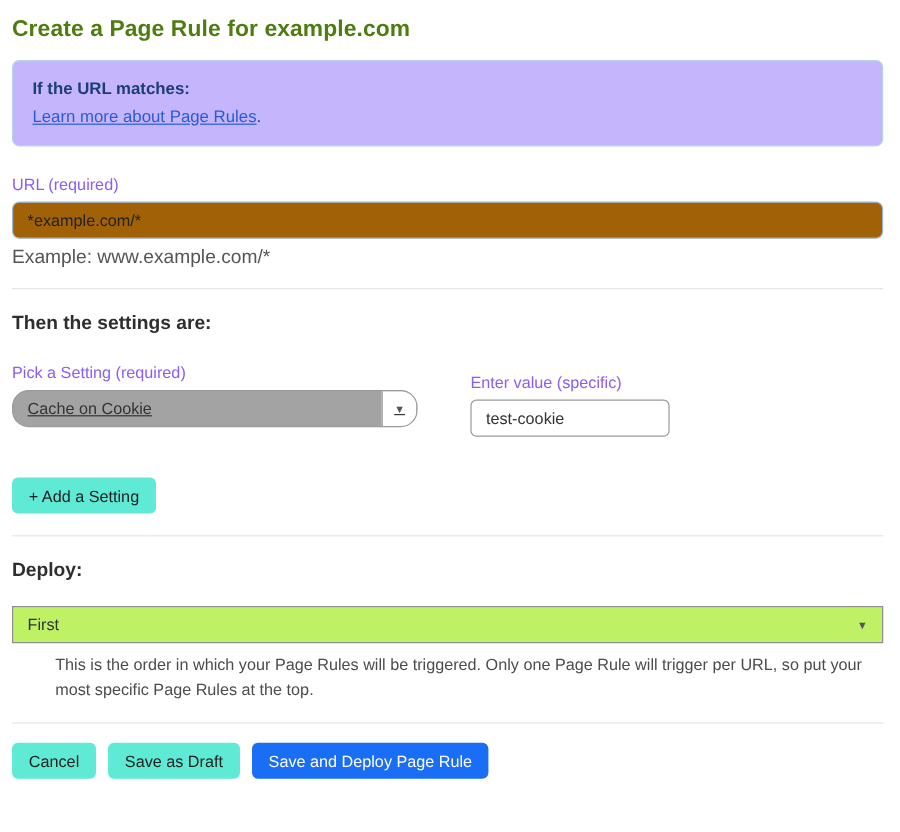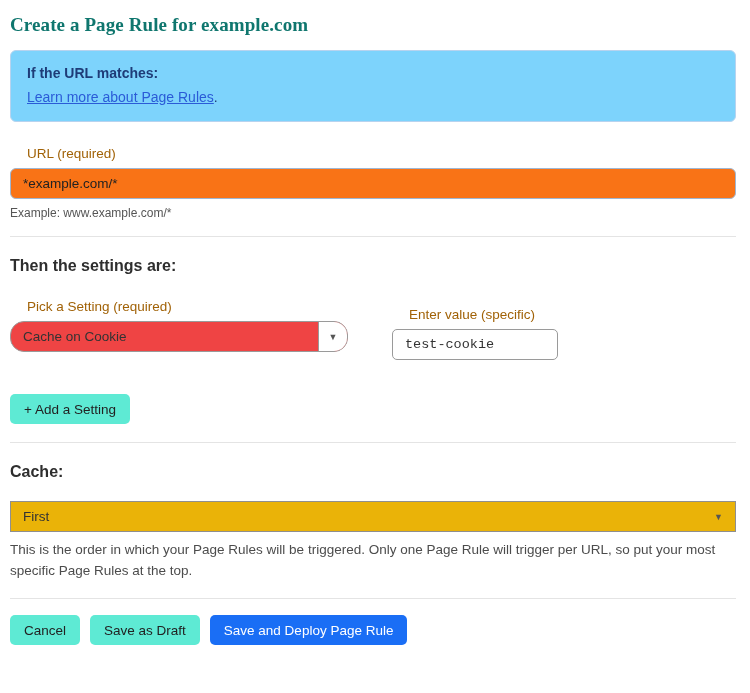--- a/index.html
+++ b/index.html
@@ -7,66 +7,64 @@
   body {
     font-family: "Liberation Sans", sans-serif;
     color: #333333;
     font-size: 13.5px;
   }
   .container { padding: 10px 14px 0 10px; width: 750px; }
 
   .page-title {
     font-size: 19px;
     font-weight: 700;
-    color: #0f766e;
+    color: #4d7c0f;
     margin: 4px 0 14px 0;
     letter-spacing: 0.1px;
-    font-family: Liberation Serif, serif;
   }
 
   
   .info-box {
-    background: #7dd3fc;
+    background: #c4b5fd;
     border: 1px solid #b7d3ef;
     border-radius: 6px;
     padding: 12px 16px 13px 16px;
     color: #1e3c78;
     line-height: 1.55;
     margin-bottom: 24px;
   }
   .info-box .info-heading { font-weight: 700; font-size: 14px; margin-bottom: 2px; }
   .info-box .info-body { font-size: 14px; max-width: 690px; }
   .info-box .info-link-line { font-size: 14px; }
   .info-box a.info-link {
     color: #2a5bd7;
     text-decoration: underline;
     cursor: pointer;
   }
 
   .field-label {
     font-size: 13.5px;
-    color: #a16207;
+    color: #8b5cf6;
     margin-bottom: 7px;
-    margin-left: 17px;
   }
 
   .url-input {
     width: 100%;
     height: 31px;
-    background: #f97316;
+    background: #a16207;
     border: 1px solid #9fb6d2;
     border-radius: 6px;
     padding: 0 12px;
     font-size: 13.5px;
     color: #222222;
     font-family: "Liberation Sans", sans-serif;
     outline: none;
   }
   .helper-text {
-    font-size: 12px;
+    font-size: 16px;
     color: #555555;
     margin-top: 7px;
   }
 
   .divider {
     border: none;
     border-top: 1px solid #e4e4e4;
     margin: 18px 0;
   }
 
@@ -79,25 +77,26 @@
 
   .settings-row { display: flex; align-items: flex-start; gap: 24px; }
   .setting-col { width: 338px; margin-right: 20px; }
   .value-col { width: 166px; margin-top: 8px; }
 
   .select-box {
     display: flex;
     align-items: stretch;
     width: 338px;
     height: 31px;
-    background: #ef4444;
+    background: #a3a3a3;
     border: 1px solid #9a9a9a;
     border-radius: 14px;
     cursor: pointer;
     overflow: hidden;
+    text-decoration: underline;
   }
   .select-box .select-value {
     flex: 1;
     display: flex;
     align-items: center;
     padding: 0 12px;
     font-size: 13.5px;
     color: #333333;
   }
   .select-box .select-arrow-btn {
@@ -113,21 +112,21 @@
 
   .text-input {
     width: 166px;
     height: 31px;
     background: #ffffff;
     border: 1px solid #9a9a9a;
     border-radius: 5px;
     padding: 0 12px;
     font-size: 13.5px;
     color: #333333;
-    font-family: Liberation Mono, monospace;
+    font-family: Liberation Sans, sans-serif;
     outline: none;
   }
 
   .btn {
     display: inline-flex;
     align-items: center;
     justify-content: center;
     height: 30px;
     padding: 0 14px;
     border: none;
@@ -139,35 +138,36 @@
   .btn-gray { background: #5eead4; color: #222222; }
   .btn-blue { background: #1a6ef5; color: #ffffff; }
 
   .add-setting-wrap { margin: 34px 0 2px 0; }
 
   .full-select {
     display: flex;
     align-items: center;
     width: 100%;
     height: 31px;
-    background: #eab308;
+    background: #bef264;
     border: 1px solid #8f8f8f;
     border-radius: 0;
     padding: 0 12px;
     cursor: pointer;
     margin-bottom: 8px;
   }
   .full-select .select-value { flex: 1; font-size: 13.5px; color: #333333; }
   .full-select .chevron { color: #555555; font-size: 9px; }
 
   .order-help {
     font-size: 13.5px;
     color: #4c4c4c;
     line-height: 1.55;
     max-width: 720px;
+    margin-left: 36px;
   }
 
   .footer-buttons { display: flex; gap: 10px; margin-top: 16px; }
 </style>
 </head>
 <body>
 
 <div class="container">
 
   <h1 class="page-title">Create a Page Rule for example.com</h1>
@@ -200,21 +200,21 @@
       <input class="text-input" type="text" value="test-cookie" style="">
     </div>
   </div>
 
   <div class="add-setting-wrap">
     <button class="btn btn-gray">+ Add a Setting</button>
   </div>
 
   <hr class="divider" style="margin-top:18px; margin-bottom:20px;">
 
-  <div class="section-heading" style="margin-bottom:20px;">Cache:</div>
+  <div class="section-heading" style="margin-bottom:20px;">Deploy:</div>
 
   <div class="full-select">
     <div class="select-value">First</div>
     <span class="chevron">▼</span>
   </div>
   <div class="order-help">This is the order in which your Page Rules will be triggered. Only one Page Rule will trigger per URL, so put your most specific Page Rules at the top.</div>
 
   <hr class="divider" style="margin-top:16px; margin-bottom:0;">
 
   <div class="footer-buttons">

